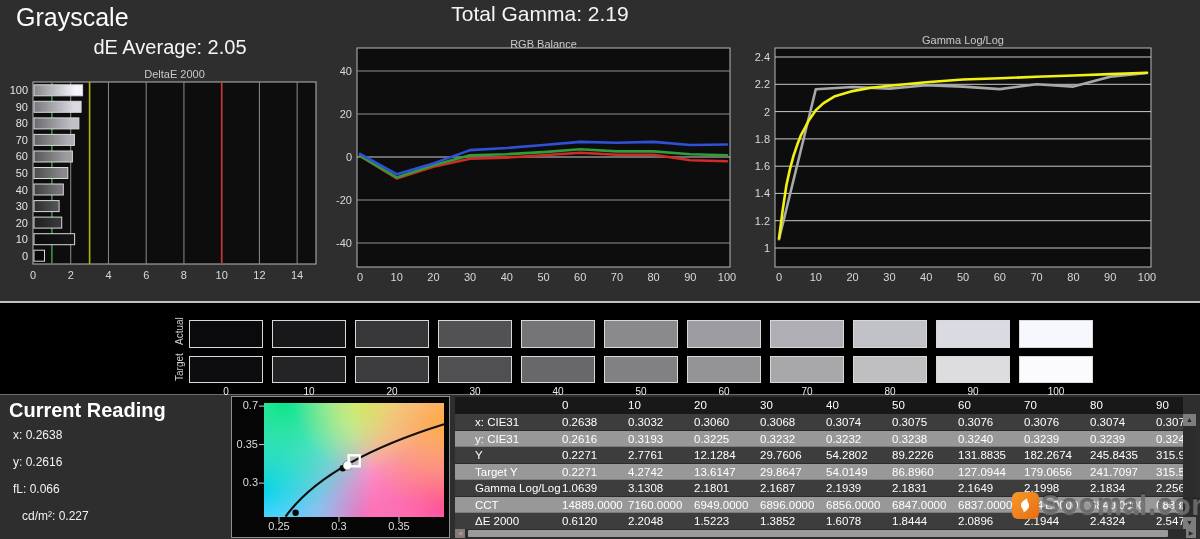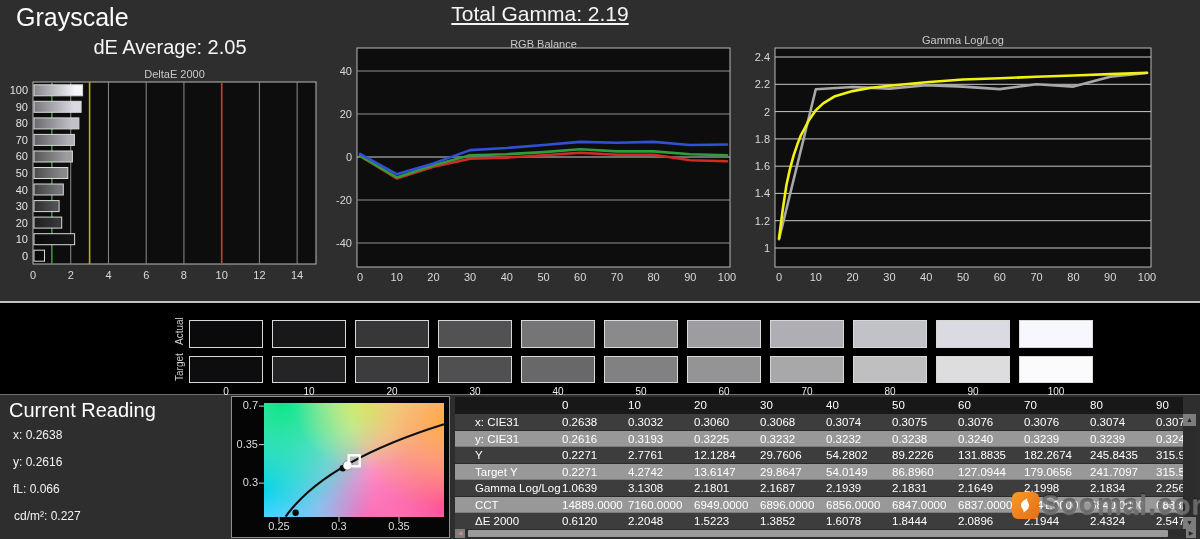--- a/index.html
+++ b/index.html
@@ -9,21 +9,21 @@
   .title-xl{font-size:25px;color:#fdfdfd;}
   .title-lg{font-size:21px;color:#f5f5f5;text-align:center;}
   .title-md{font-size:20px;color:#f5f5f5;text-align:center;}
   .caption{font-size:11px;color:#c9c9c9;text-align:center;}
   .band{position:absolute;top:301px;left:0;width:1200px;height:94px;background:#000;
         border-top:2px solid #c2c2c2;border-bottom:1px solid #6e6e6e;box-sizing:border-box;}
   .vlabel{position:absolute;writing-mode:vertical-rl;transform:rotate(180deg);
           font-size:10px;color:#cfcfcf;text-align:center;}
   .swatch{position:absolute;border:1px solid #d8d8d8;box-sizing:border-box;}
   .swlabel{position:absolute;font-size:10px;color:#ededed;text-align:center;}
-  .cr-title{font-size:20px;color:#fff;}
+  .cr-title{font-size:20px;color:#fff;font-weight:bold;}
   .cr-item{font-size:12px;color:#f2f2f2;}
   .ciebox{position:absolute;left:231px;top:396px;width:219px;height:142px;background:#050505;
           border:1px solid #8f8f8f;box-sizing:border-box;}
   .cie-grad{position:absolute;left:32px;top:6px;width:180px;height:114px;
     background:
       radial-gradient(circle at 100% 15%, rgba(255,170,60,.95), rgba(255,170,60,0) 45%),
       radial-gradient(circle at 55% 0%, rgba(215,235,90,.9), rgba(215,235,90,0) 45%),
       radial-gradient(circle at 10% 0%, rgba(0,230,130,.95), rgba(0,230,130,0) 55%),
       radial-gradient(circle at 0% 75%, rgba(0,205,255,.95), rgba(0,205,255,0) 55%),
       radial-gradient(circle at 100% 90%, rgba(255,70,150,.95), rgba(255,70,150,0) 60%),
@@ -46,21 +46,21 @@
            text-shadow:0 1px 1px rgba(255,255,255,.28),0 -1px 1px rgba(0,0,0,.4);margin-left:2px;}
 </style>
 </head>
 <body>
 
 <div class="screen">
 
   <section class="abs" style="left:0;top:0;width:1200px;height:301px;">
     <div class="abs title-xl" style="left:16px;top:3px;">Grayscale</div>
     <div class="abs title-md" style="left:20px;top:36px;width:300px;">dE Average: 2.05</div>
-    <div class="abs title-lg" style="left:375px;top:2px;width:330px;text-decoration:underline;">Total Gamma: 2.19</div>
+    <div class="abs title-lg" style="left:375px;top:2px;width:330px;">Total Gamma: 2.19</div>
 
     <div class="abs caption" style="left:33px;top:68px;width:283px;">DeltaE 2000</div>
     <div class="abs caption" style="left:357px;top:38px;width:373px;">RGB Balance</div>
     <div class="abs caption" style="left:775px;top:34px;width:376px;">Gamma Log/Log</div>
 
     <svg id="charts-svg" class="abs" style="left:0;top:0;" width="1200" height="301">
         <defs>
           <linearGradient id="dg0" x1="0" y1="0" x2="1" y2="0">
             <stop offset="0%" stop-color="rgb(135,135,139)"></stop>
             <stop offset="85%" stop-color="#f5f6fc"></stop>
@@ -243,21 +243,21 @@
         <div class="swatch" style="left: 1019px; top: 53px; width: 74px; height: 27px; background: rgb(251, 251, 253);"></div>
         <div class="swlabel" style="left: 1019px; top: 83px; width: 74px;">100</div>
       </div>
   </section>
 
   <section class="abs" style="left:0;top:395px;width:1200px;height:144px;">
     <div class="abs cr-title" style="left:9px;top:4px;">Current Reading</div>
     <div class="abs cr-item" style="left:13px;top:33px;">x: 0.2638</div>
     <div class="abs cr-item" style="left:13px;top:60px;">y: 0.2616</div>
     <div class="abs cr-item" style="left:13px;top:87px;">fL: 0.066</div>
-    <div class="abs cr-item" style="left:14px;top:114px;">cd/m²: 0.227</div>
+    <div class="abs cr-item" style="left:22px;top:114px;">cd/m²: 0.227</div>
   </section>
 
   <div class="ciebox">
     <div class="cie-grad"></div>
     <svg id="cie-svg" class="abs" style="left:0;top:0;" width="217" height="140">
         <line x1="27" y1="9.1" x2="32" y2="9.1" stroke="#cfcfcf" stroke-width="1"></line>
         <line x1="27" y1="47.6" x2="32" y2="47.6" stroke="#cfcfcf" stroke-width="1"></line>
         <line x1="27" y1="86.1" x2="32" y2="86.1" stroke="#cfcfcf" stroke-width="1"></line>
         <line x1="47.0" y1="120" x2="47.0" y2="125" stroke="#cfcfcf" stroke-width="1"></line>
         <line x1="107.0" y1="120" x2="107.0" y2="125" stroke="#cfcfcf" stroke-width="1"></line>

